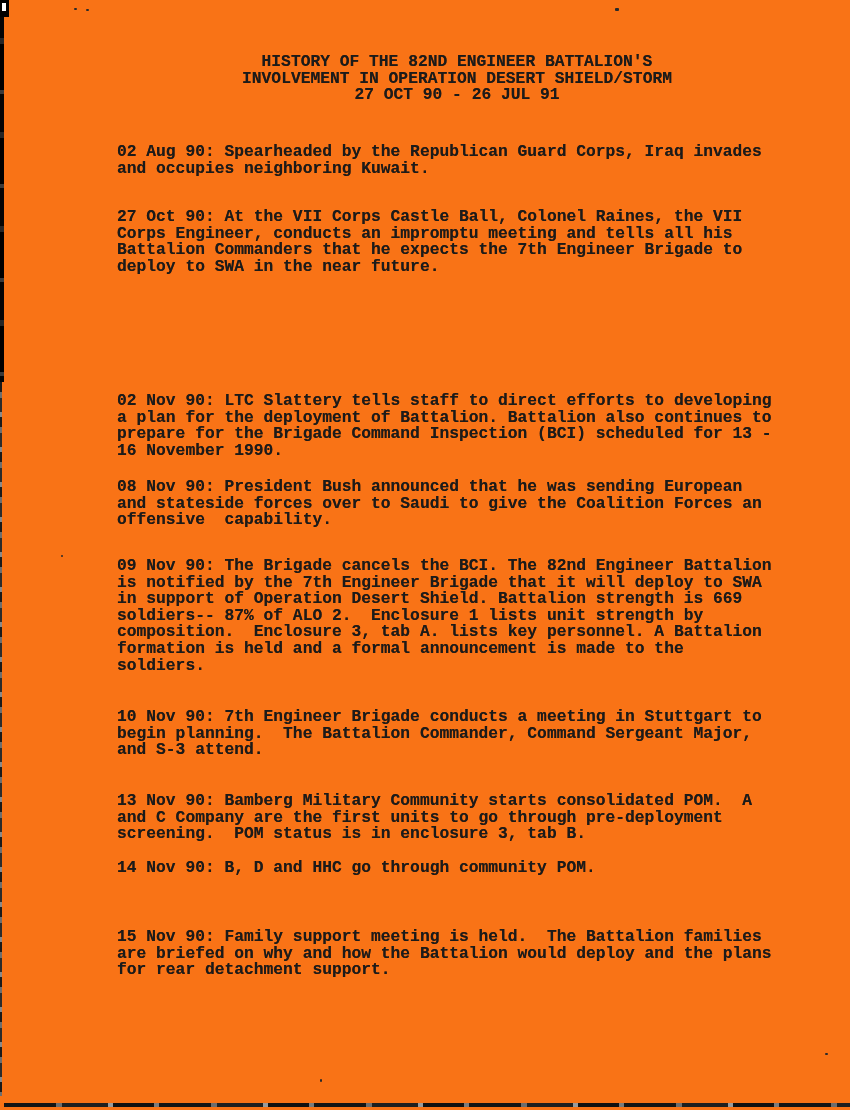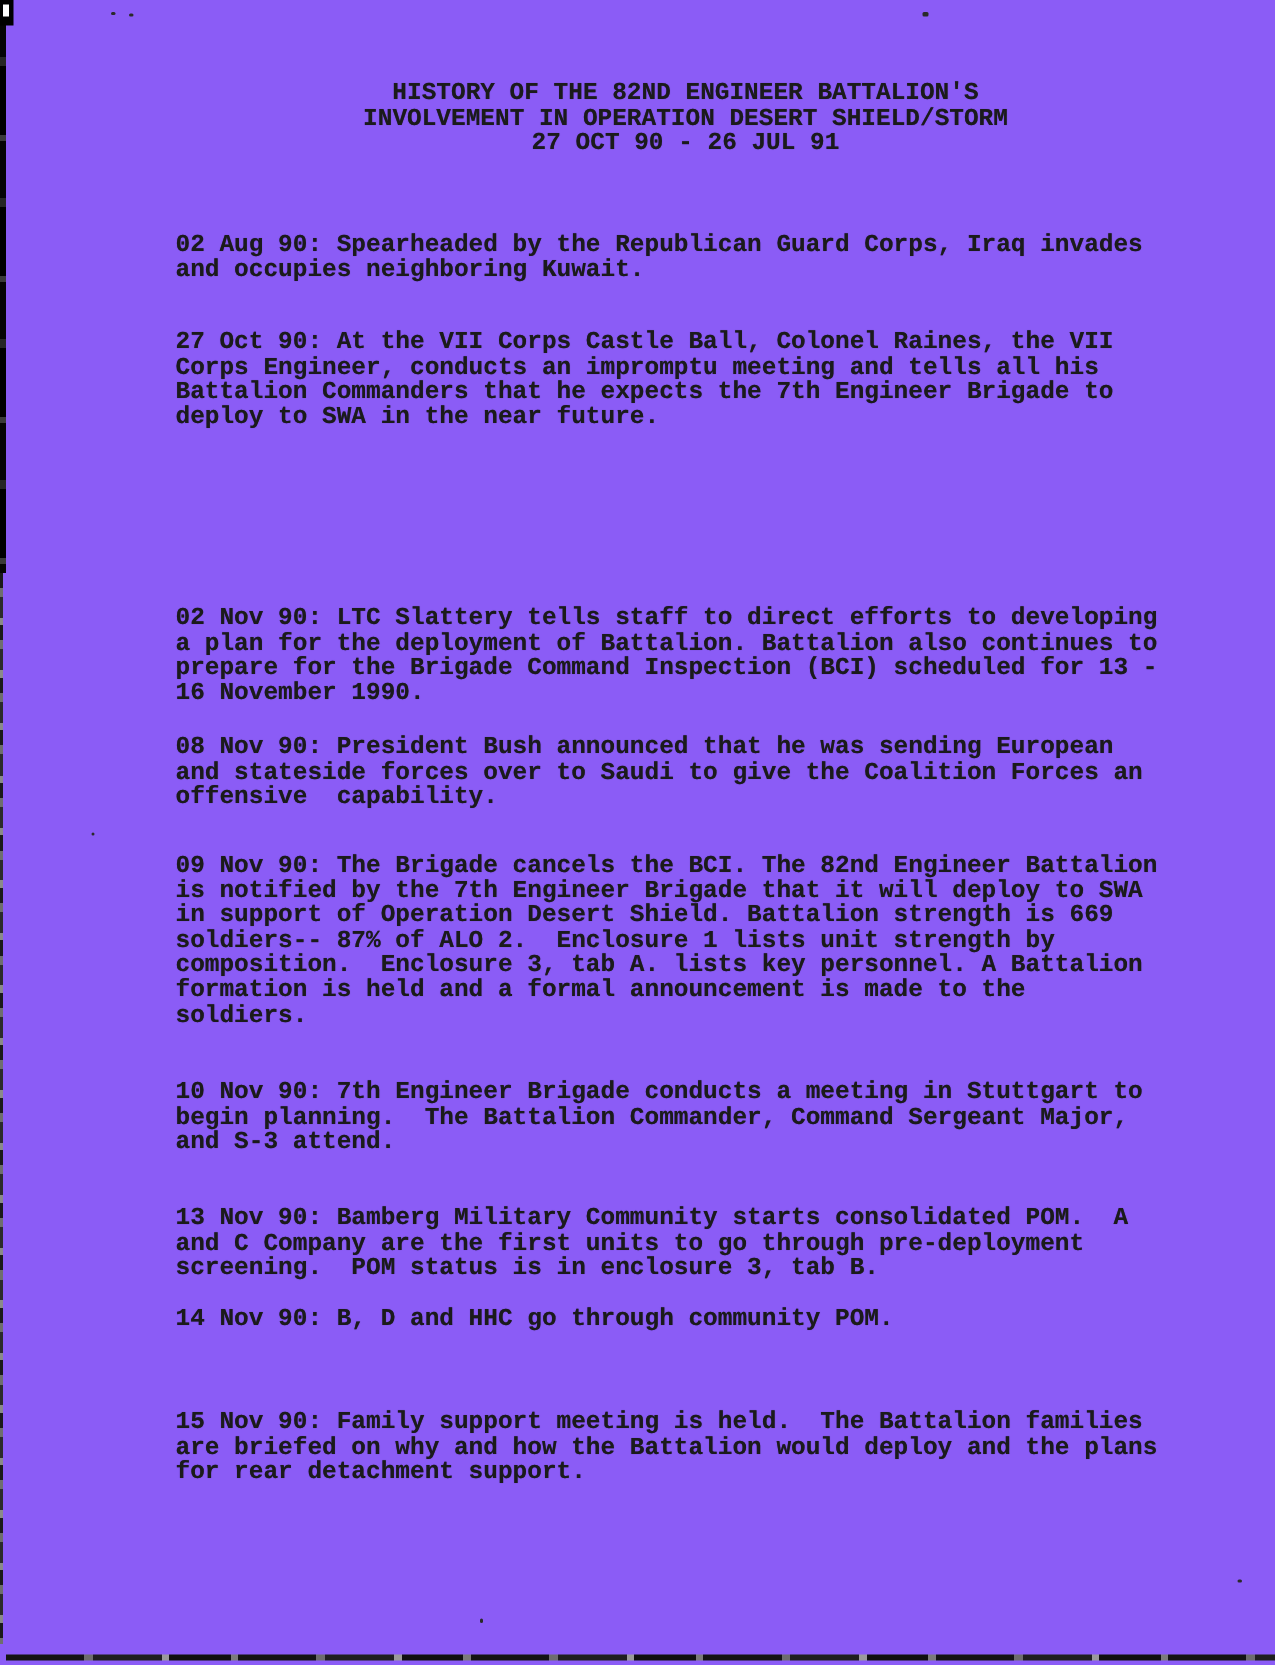--- a/index.html
+++ b/index.html
@@ -4,21 +4,21 @@
 <style>
   html, body {
     margin: 0;
     padding: 0;
     background: #e8e8e8;
   }
   .page {
     position: relative;
     width: 850px;
     height: 1110px;
-    background: #8b5cf6;
+    background: #f97316;
     overflow: hidden;
     font-family: "Liberation Mono", "DejaVu Sans Mono", monospace;
     font-weight: 700;
     color: #1b1b1b;
   }
   .doc-title {
     position: absolute;
     left: 117px;
     top: 54px;
     width: 680px;
@@ -29,21 +29,20 @@
     text-shadow: 0 0 0.5px rgba(0,0,0,0.55);
   }
   .para {
     position: absolute;
     left: 117px;
     width: 706px;
     white-space: pre-wrap;
     font-size: 16.3px;
     line-height: 16.6px;
     text-shadow: 0 0 0.5px rgba(0,0,0,0.55);
-    margin-top: 11px;
   }
   
   .edge-left-top {
     position: absolute;
     left: 0; top: 0;
     width: 4px; height: 382px;
     background: repeating-linear-gradient(180deg,
       #050505 0 38px, #262626 38px 44px, #000 44px 90px, #3a3a3a 90px 94px);
   }
   .edge-left-bottom {

